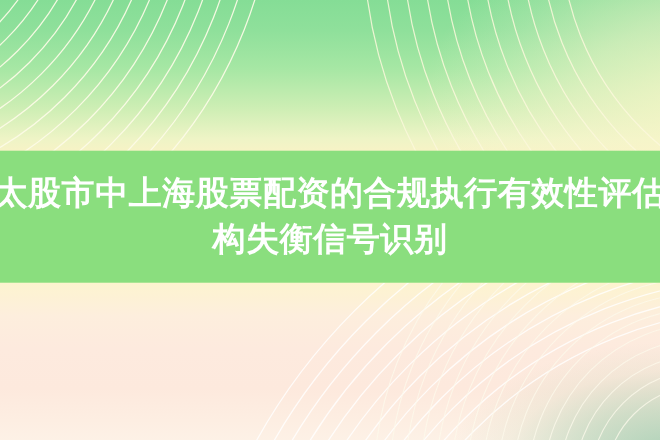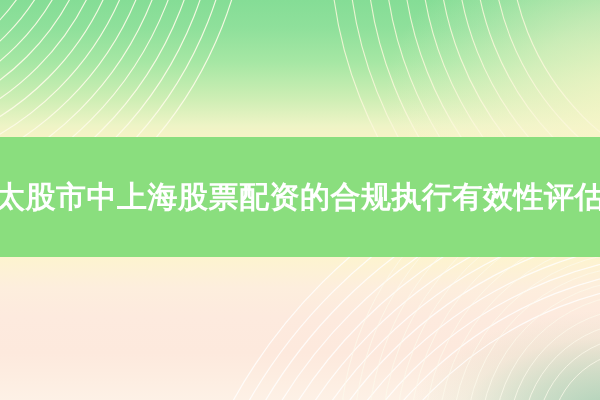--- a/index.html
+++ b/index.html
@@ -204,15 +204,16 @@
         <circle cx="640" cy="440" r="286"></circle>
         <circle cx="640" cy="440" r="300"></circle>
       </g>
     </svg>
   </div>
 
   <div class="band"></div>
 
   <div class="title-wrap">
     <div class="title-line">亚太股市中上海股票配资的合规执行有效性评估结</div>
+    <div class="title-line">构失衡信号识别</div>
   </div>
 
 </div>
 
 </body></html>

